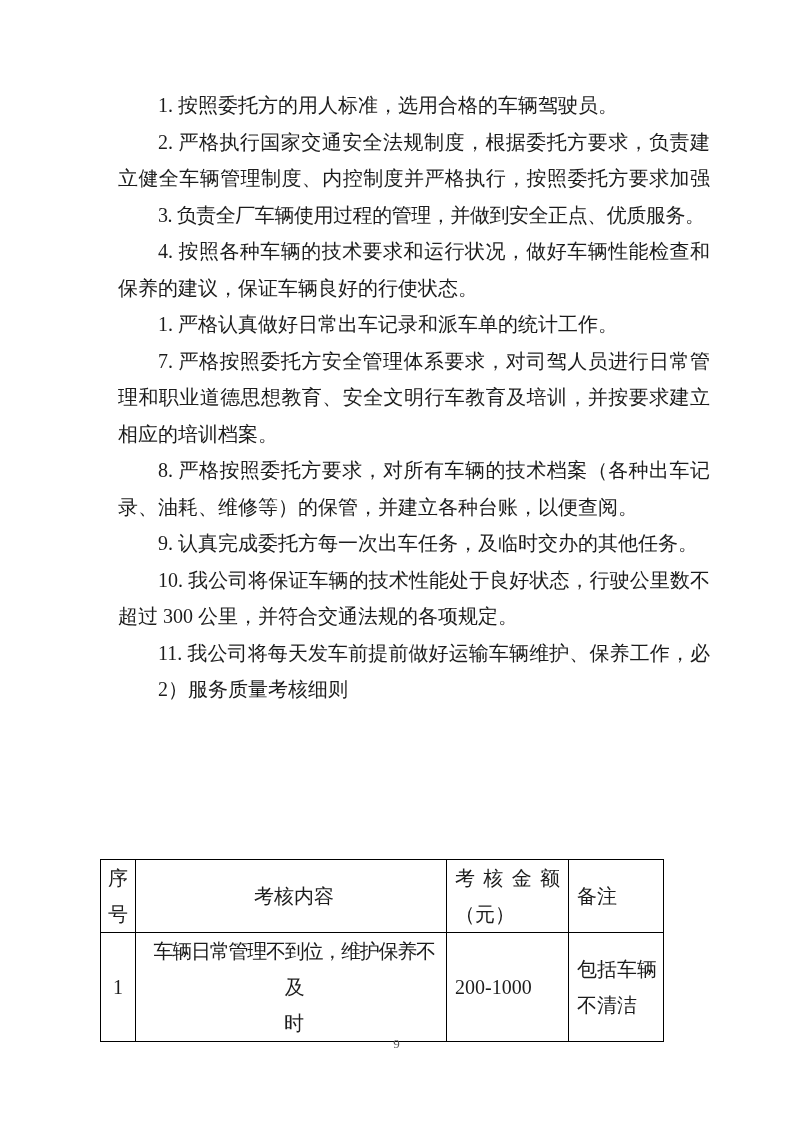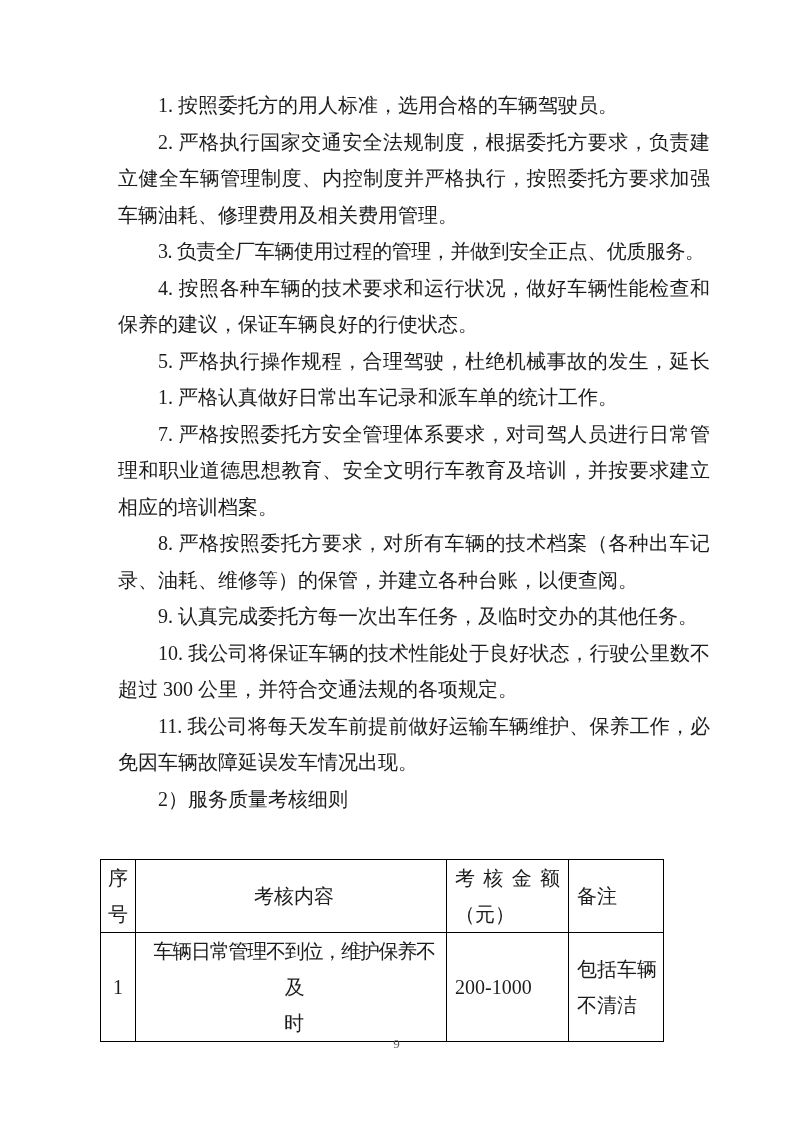--- a/index.html
+++ b/index.html
@@ -75,36 +75,33 @@
 </style>
 </head>
 <body>
 
 <div class="page">
 
   <div class="body-text">
     <div class="line ind">1. 按照委托方的用人标准，选用合格的车辆驾驶员。</div>
     <div class="line ind fill">2. 严格执行国家交通安全法规制度，根据委托方要求，负责建</div>
     <div class="line fill">立健全车辆管理制度、内控制度并严格执行，按照委托方要求加强</div>
-    <div class="line">车辆油耗、修理费用及相关费用管理。</div>
     <div class="line ind tight">3. 负责全厂车辆使用过程的管理，并做到安全正点、优质服务。</div>
     <div class="line ind fill">4. 按照各种车辆的技术要求和运行状况，做好车辆性能检查和</div>
     <div class="line">保养的建议，保证车辆良好的行使状态。</div>
-    <div class="line ind fill">5. 严格执行操作规程，合理驾驶，杜绝机械事故的发生，延长</div>
     <div class="line ind">1. 严格认真做好日常出车记录和派车单的统计工作。</div>
     <div class="line ind fill">7. 严格按照委托方安全管理体系要求，对司驾人员进行日常管</div>
     <div class="line fill">理和职业道德思想教育、安全文明行车教育及培训，并按要求建立</div>
     <div class="line">相应的培训档案。</div>
     <div class="line ind fill">8. 严格按照委托方要求，对所有车辆的技术档案（各种出车记</div>
     <div class="line">录、油耗、维修等）的保管，并建立各种台账，以便查阅。</div>
     <div class="line ind">9. 认真完成委托方每一次出车任务，及临时交办的其他任务。</div>
     <div class="line ind fill">10. 我公司将保证车辆的技术性能处于良好状态，行驶公里数不</div>
     <div class="line">超过 300 公里，并符合交通法规的各项规定。</div>
     <div class="line ind fill">11. 我公司将每天发车前提前做好运输车辆维护、保养工作，必</div>
-    <div class="line">免因车辆故障延误发车情况出现。</div>
     <div class="line ind">2）服务质量考核细则</div>
   </div>
 
   <table class="assessment-table">
     <colgroup>
       <col style="width:35px">
       <col style="width:311px">
       <col style="width:122px">
       <col style="width:95px">
     </colgroup>

